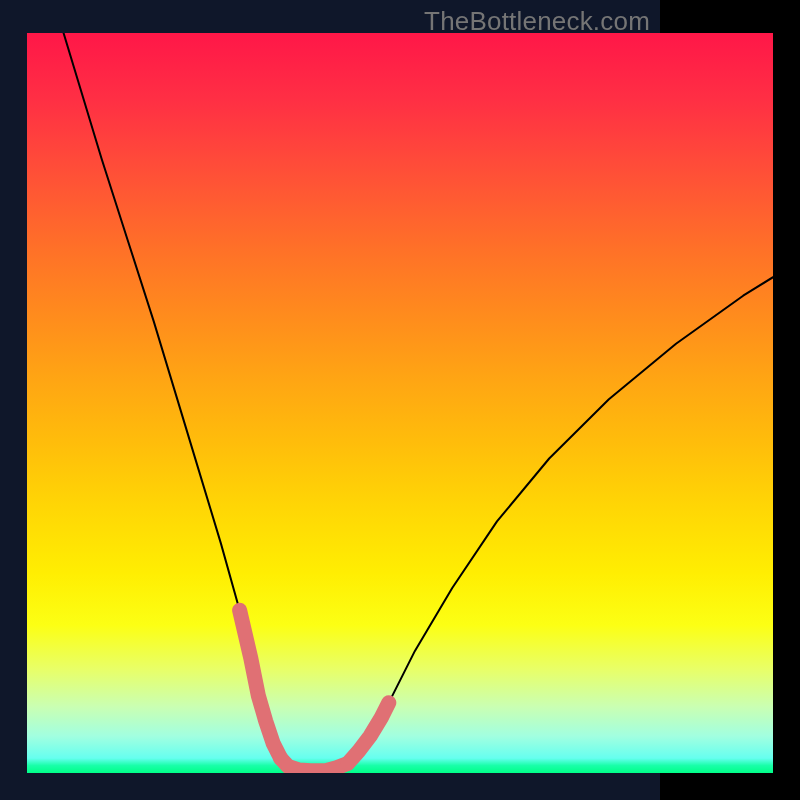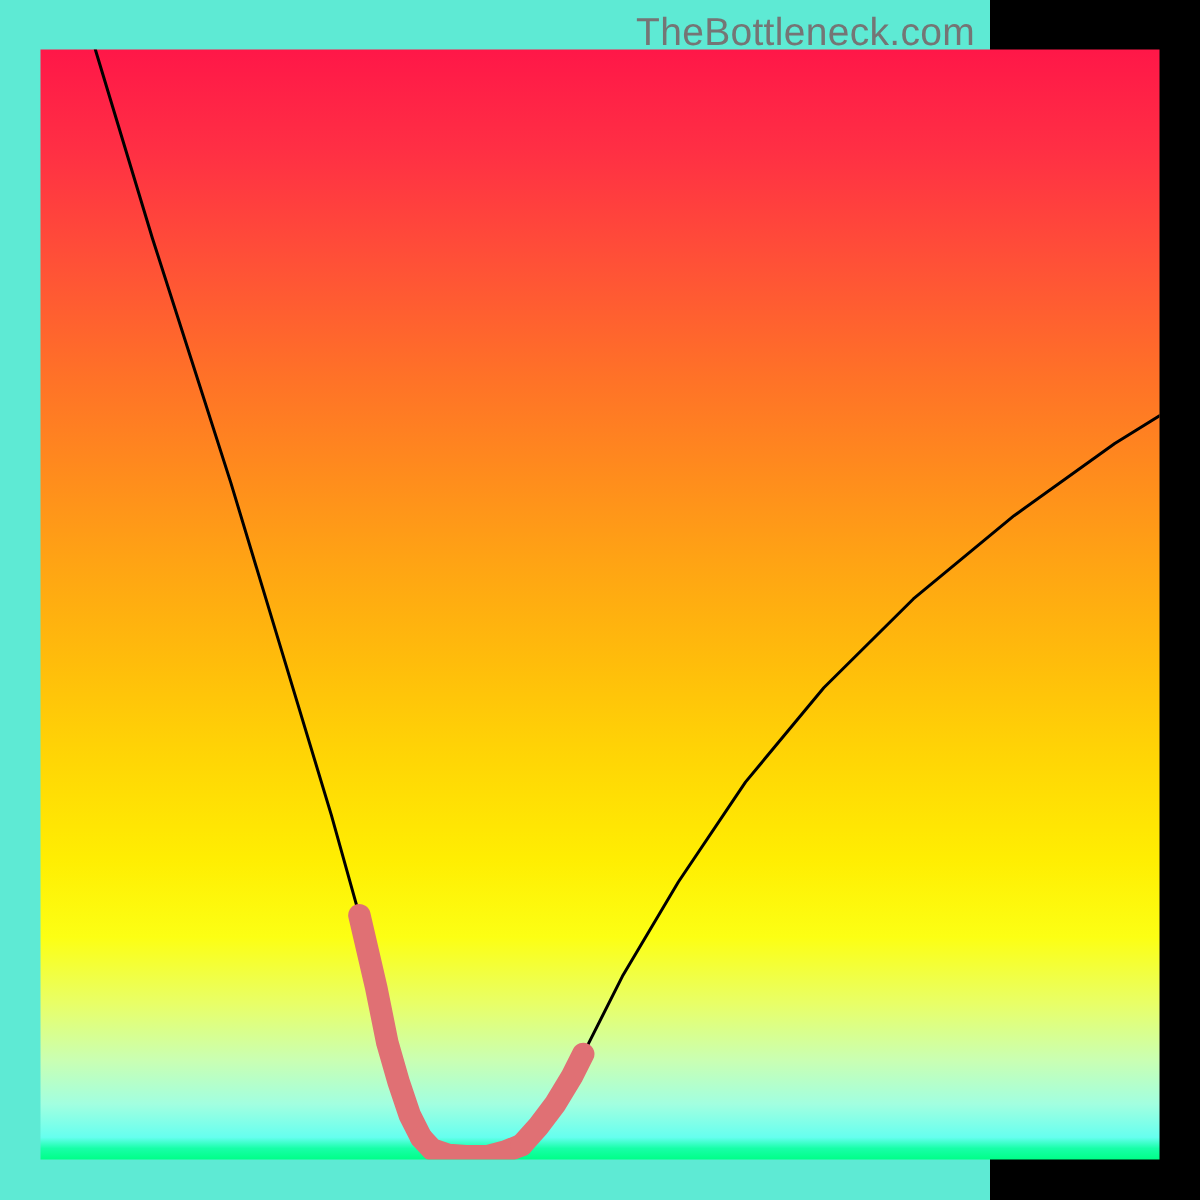--- a/index.html
+++ b/index.html
@@ -1,21 +1,21 @@
 <!DOCTYPE html>
 <html><head>
 <meta charset="utf-8">
 <style>
   * { margin: 0; padding: 0; box-sizing: border-box; }
   html, body { width: 800px; height: 800px; overflow: hidden; background: #000; }
   .stage {
     position: relative;
     width: 660px;
     height: 800px;
-    background: #5eead4;
+    background: #0f172a;
   }
   .watermark {
     position: absolute;
     top: 6px;
     right: 10px;
     font-family: Arial, Helvetica, sans-serif;
     font-size: 26px;
     font-weight: 500;
     color: #757575;
     letter-spacing: 0.2px;

